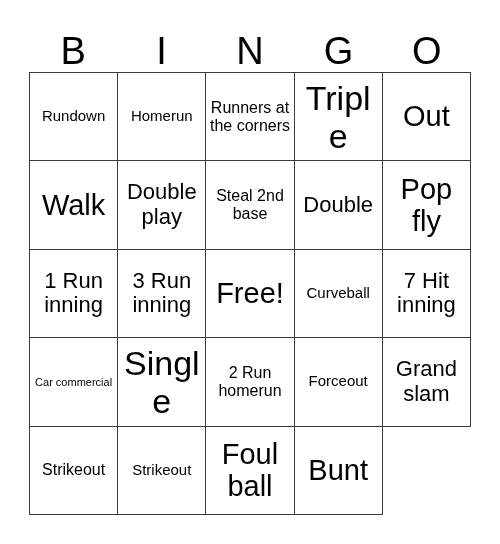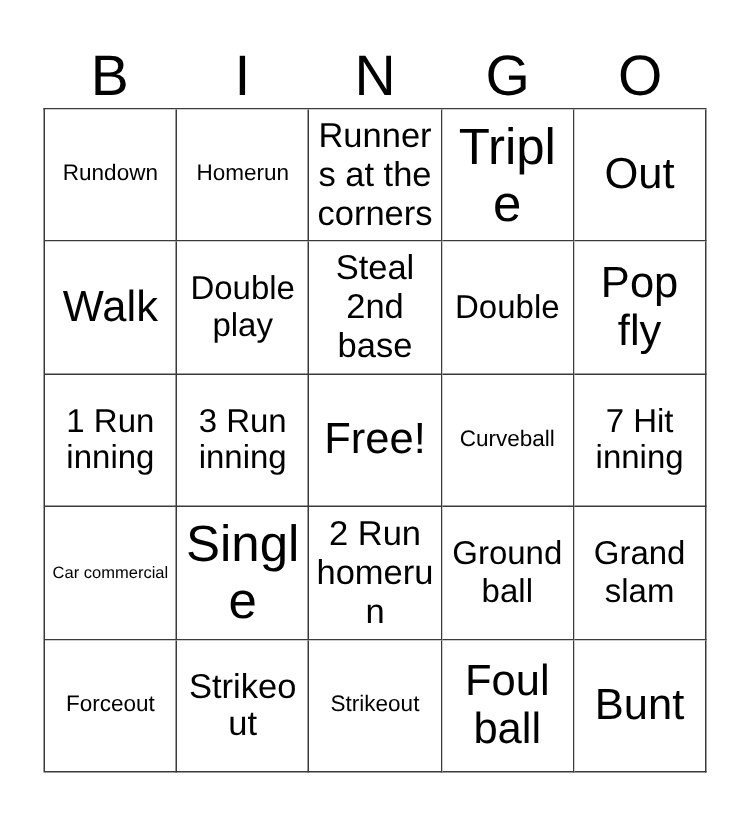--- a/index.html
+++ b/index.html
@@ -73,21 +73,21 @@
   .cell-text {
     display: block;
     width: 100%;
     line-height: 1.12;
     word-wrap: break-word;
   }
 
   
   .fs-xs   { font-size: 11px; }
   .fs-sm   { font-size: 15px; }
-  .fs-md   { font-size: 23px; text-align: center; }
+  .fs-md   { font-size: 16px; text-align: center; }
   .fs-lg   { font-size: 22px; }
   .fs-xl   { font-size: 34px; }
   .fs-xxl  { font-size: 29px; text-align: center; }
 </style>
 </head>
 <body>
 
 <div id="bingo-card">
 
   <div id="header-row">
@@ -147,27 +147,24 @@
       <div class="cell">
         <span class="cell-text fs-xs">Car commercial</span>
       </div>
       <div class="cell">
         <span class="cell-text fs-xl">Single</span>
       </div>
       <div class="cell">
         <span class="cell-text fs-md">2 Run homerun</span>
       </div>
       <div class="cell">
-        <span class="cell-text fs-lg">Ground ball</span>
+        <span class="cell-text fs-sm">Forceout</span>
       </div>
       <div class="cell">
         <span class="cell-text fs-lg">Grand slam</span>
-      </div>
-      <div class="cell">
-        <span class="cell-text fs-sm">Forceout</span>
       </div>
       <div class="cell">
         <span class="cell-text fs-md">Strikeout</span>
       </div>
       <div class="cell">
         <span class="cell-text fs-sm">Strikeout</span>
       </div>
       <div class="cell">
         <span class="cell-text fs-xxl">Foul ball</span>
       </div>

